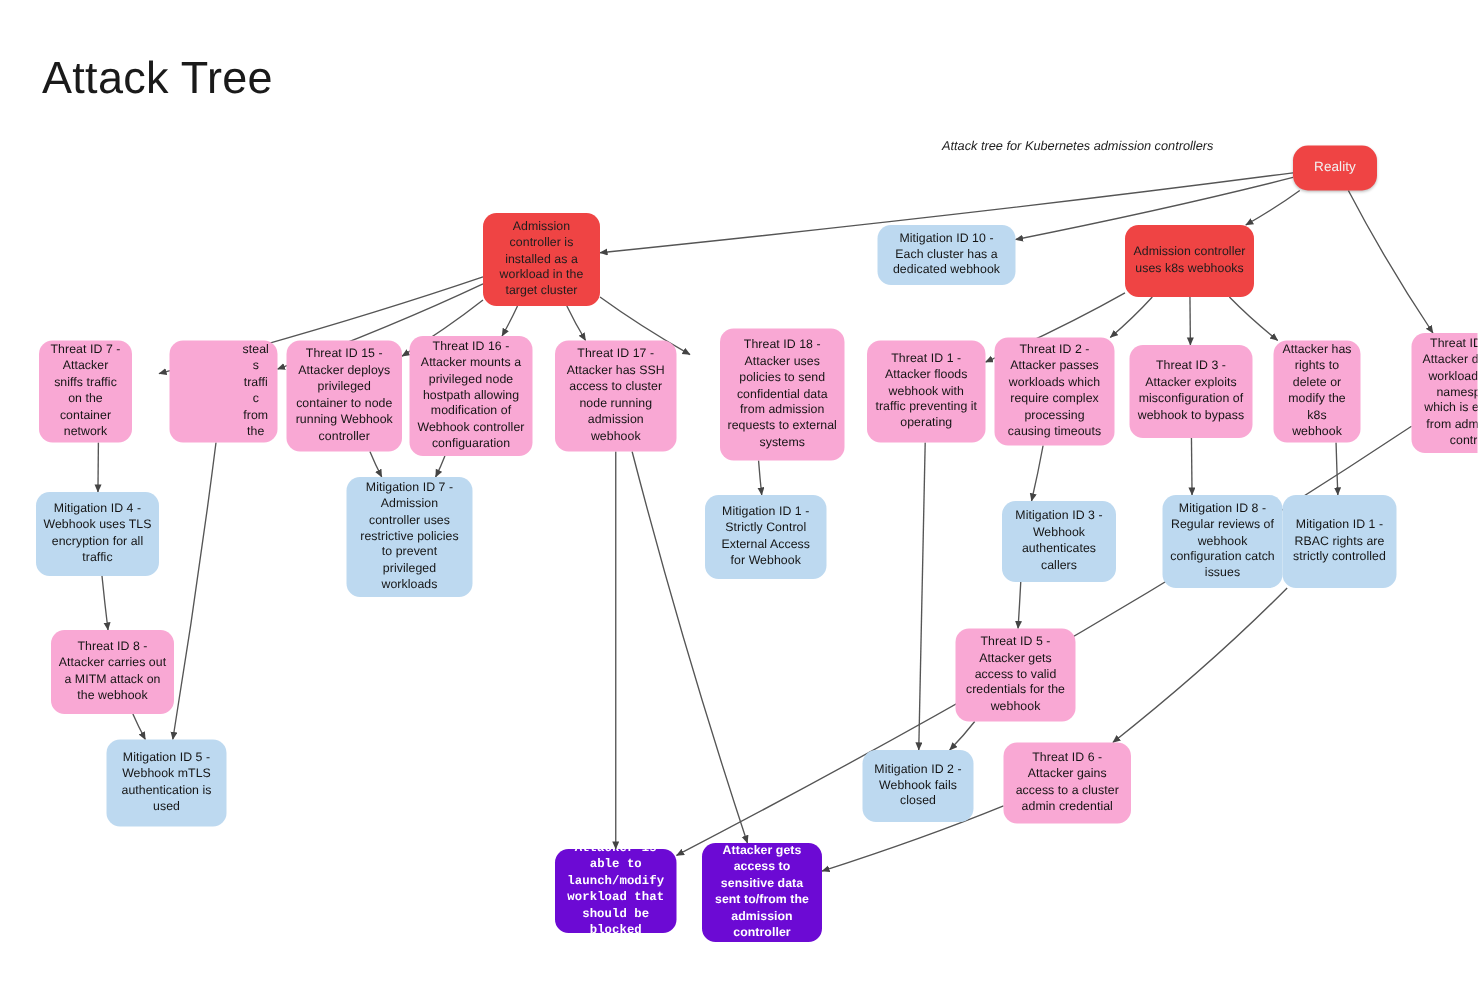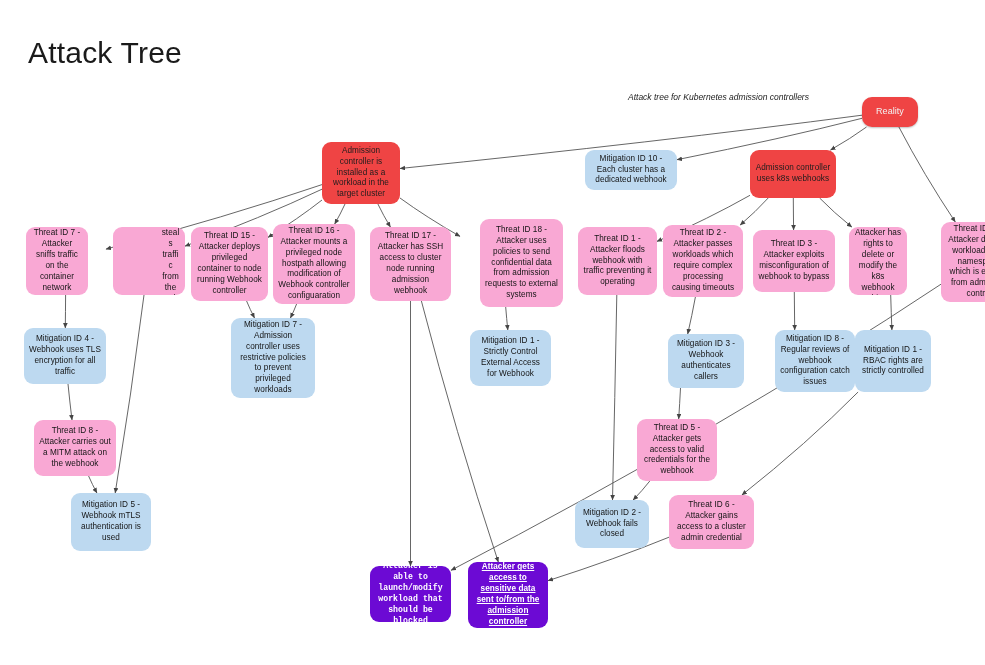--- a/index.html
+++ b/index.html
@@ -217,17 +217,17 @@
       </div>
       <div class="node mitigation" style="left: 575px; top: 418px; width: 74px; height: 48px;">
         <span class="node-label">Mitigation ID 2 - Webhook fails closed</span>
       </div>
       <div class="node threat" style="left: 669px; top: 413px; width: 85px; height: 54px;">
         <span class="node-label">Threat ID 6 - Attacker gains access to a cluster admin credential</span>
       </div>
       <div class="node goal" style="left: 370px; top: 484px; width: 81px; height: 56px; font-family: Liberation Mono, monospace;">
         <span class="node-label">Attacker is able to launch/modify workload that should be blocked</span>
       </div>
-      <div class="node goal" style="left: 468px; top: 480px; width: 80px; height: 66px; text-decoration: underline;">
+      <div class="node goal" style="left: 468px; top: 480px; width: 80px; height: 66px;">
         <span class="node-label">Attacker gets access to sensitive data sent to/from the admission controller</span>
       </div>
     </div>
 </div>
 
 </body></html>

